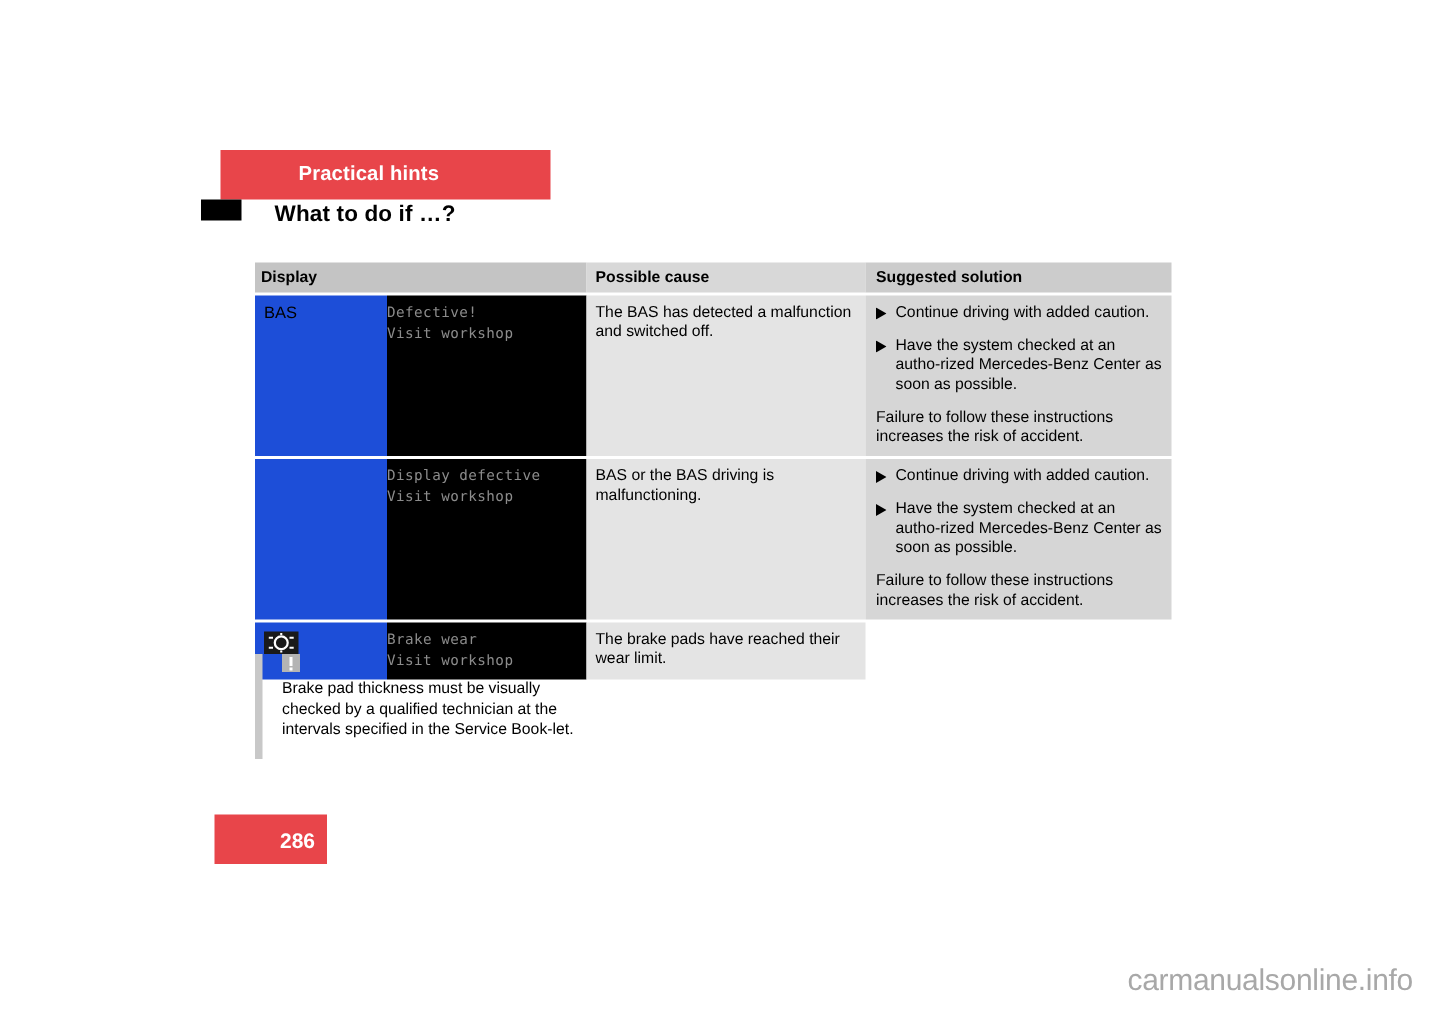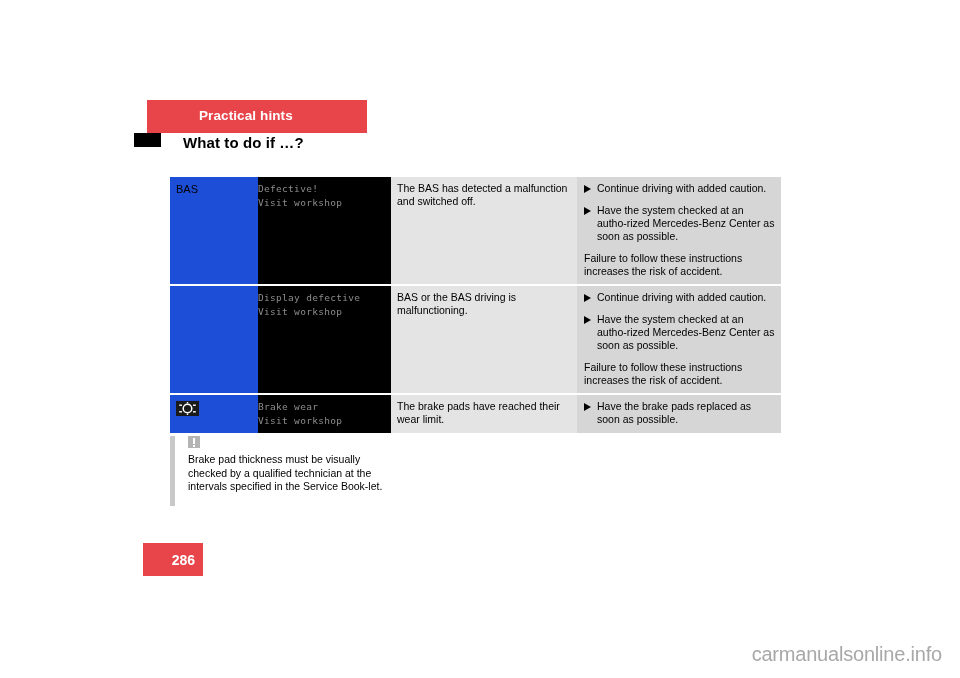--- a/index.html
+++ b/index.html
@@ -225,21 +225,21 @@
     font-size: 10.5px;
     line-height: 13.5px;
     color: #000000;
   }
 
   
   #page-num {
     position: absolute;
     left: 143px;
     top: 543px;
-    width: 60px;
+    width: 75px;
     height: 33px;
     background: #e8454a;
     text-align: right;
   }
   #page-num span {
     position: absolute;
     right: 8px;
     top: 9px;
     font-size: 14px;
     font-weight: bold;
@@ -260,20 +260,34 @@
 <body>
 
 <div id="header-band">
   <div id="header-title">Practical hints</div>
 </div>
 <div id="black-marker"></div>
 <div id="subtitle">What to do if …?</div>
 
 <div id="table">
 
+  <div class="trow hrow">
+    <div class="col-sym">
+      <div class="hcell">Display</div>
+    </div>
+    <div class="col-disp">
+      <div class="hcell">&nbsp;</div>
+    </div>
+    <div class="col-cause">
+      <div class="hcell">Possible cause</div>
+    </div>
+    <div class="col-sol">
+      <div class="hcell">Suggested solution</div>
+    </div>
+  </div>
   <div class="sep"></div>
 
   <div class="trow">
     <div class="col-sym">
       <div class="sym-text">BAS</div>
     </div>
     <div class="col-disp">
       <div class="disp-msg">Defective!
 Visit workshop</div>
     </div>
@@ -350,30 +364,20 @@
       </div>
       <div class="sym-text"></div>
     </div>
     <div class="col-disp">
       <div class="disp-msg">Brake wear
 Visit workshop</div>
     </div>
     <div class="col-cause">
       <div class="cause-text">The brake pads have reached their wear limit.</div>
     </div>
-    <div class="col-sol">
-      <div class="bullet">
-        <div class="tri">
-          <svg width="7" height="8" viewBox="0 0 7 8">
-              <polygon points="0,0 7,4 0,8" fill="#000000"></polygon>
-            </svg>
-        </div>
-        <div class="btext">Have the brake pads replaced as soon as possible.</div>
-      </div>
-    </div>
   </div>
 
 </div>
 
 <div id="note-block">
   <div id="note-bar"></div>
   <div id="note-icon">
     <div class="bang"></div>
     <div class="dot"></div>
   </div>

